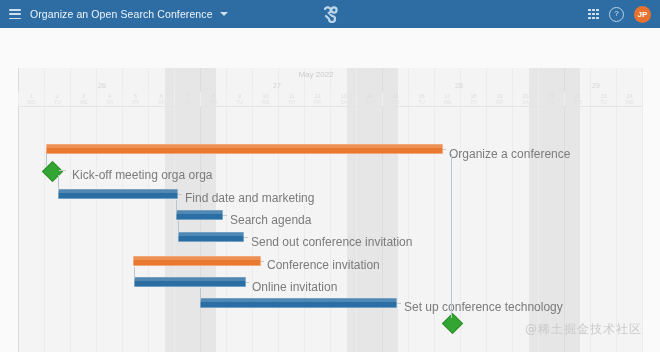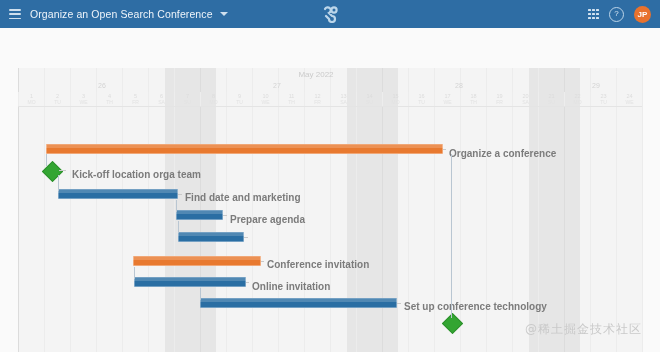--- a/index.html
+++ b/index.html
@@ -109,23 +109,22 @@
   }
   .bar .tip{
     position:absolute;left:0;top:0;width:100%;height:100%;
     border:1px solid rgba(255,255,255,.35);box-sizing:border-box;
   }
   .milestone{
     position:absolute;width:13px;height:13px;background:#33a532;
     transform:rotate(45deg);border:1px solid #2d8f2c;
   }
   .blabel{
-    position:absolute;color:#7b7b7b;font-size:10px;white-space:nowrap;
+    position:absolute;color:#7b7b7b;font-size:12px;white-space:nowrap;
     line-height:10px;
-    font-weight:bold;
   }
   .leader{
     position:absolute;height:1px;background:#c9c9c9;
   }
   .vlink{position:absolute;width:1px;background:#b9c6d2;}
   .watermark{
     position:absolute;right:18px;bottom:14px;color:#c9c9c9;
     font-size:12px;letter-spacing:1px;
     font-family:"DejaVu Sans",sans-serif;
   }
@@ -313,38 +312,39 @@
 
   <div class="bars" id="bars">
       <div class="bar summary" style="left: 46px; top: 116px; width: 397px;">
         <div class="sheen"></div>
         <div class="tip"></div>
       </div>
       <div class="leader" style="left: 443px; top: 121px; width: 3px;"></div>
       <div class="blabel" style="left: 449px; top: 121px;">Organize a conference</div>
       <div class="milestone" style="left: 45px; top: 136px;"></div>
       <div class="leader" style="left: 59px; top: 142px; width: 7px;"></div>
-      <div class="blabel" style="left: 72px; top: 142px;">Kick-off location orga team</div>
+      <div class="blabel" style="left: 72px; top: 142px;">Kick-off meeting orga orga</div>
       <div class="bar task" style="left: 58px; top: 161px; width: 120px;">
         <div class="sheen"></div>
         <div class="tip"></div>
       </div>
       <div class="leader" style="left: 178px; top: 166px; width: 4px;"></div>
       <div class="blabel" style="left: 185px; top: 165px;">Find date and marketing</div>
       <div class="bar task" style="left: 176px; top: 182px; width: 47px;">
         <div class="sheen"></div>
         <div class="tip"></div>
       </div>
       <div class="leader" style="left: 223px; top: 187px; width: 4px;"></div>
-      <div class="blabel" style="left: 230px; top: 187px;">Prepare agenda</div>
+      <div class="blabel" style="left: 230px; top: 187px;">Search agenda</div>
       <div class="bar task" style="left: 178px; top: 204px; width: 66px;">
         <div class="sheen"></div>
         <div class="tip"></div>
       </div>
       <div class="leader" style="left: 244px; top: 209px; width: 4px;"></div>
+      <div class="blabel" style="left: 251px; top: 209px;">Send out conference invitation</div>
       <div class="bar summary" style="left: 133px; top: 228px; width: 128px;">
         <div class="sheen"></div>
         <div class="tip"></div>
       </div>
       <div class="leader" style="left: 261px; top: 233px; width: 3px;"></div>
       <div class="blabel" style="left: 267px; top: 232px;">Conference invitation</div>
       <div class="bar task" style="left: 134px; top: 249px; width: 112px;">
         <div class="sheen"></div>
         <div class="tip"></div>
       </div>

